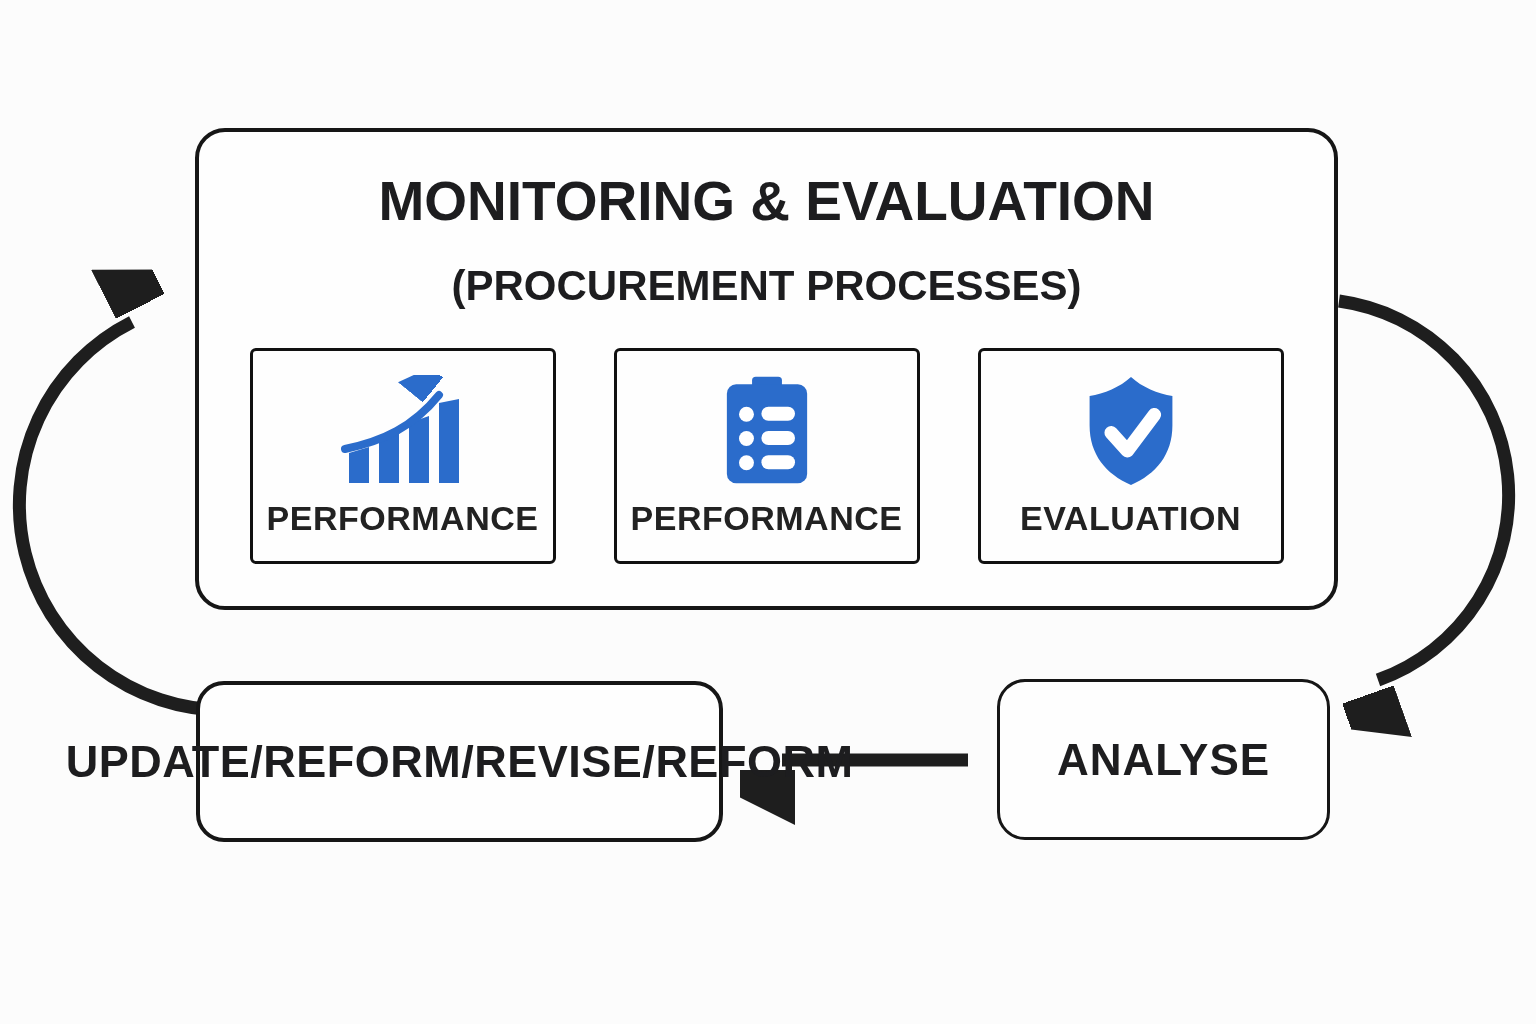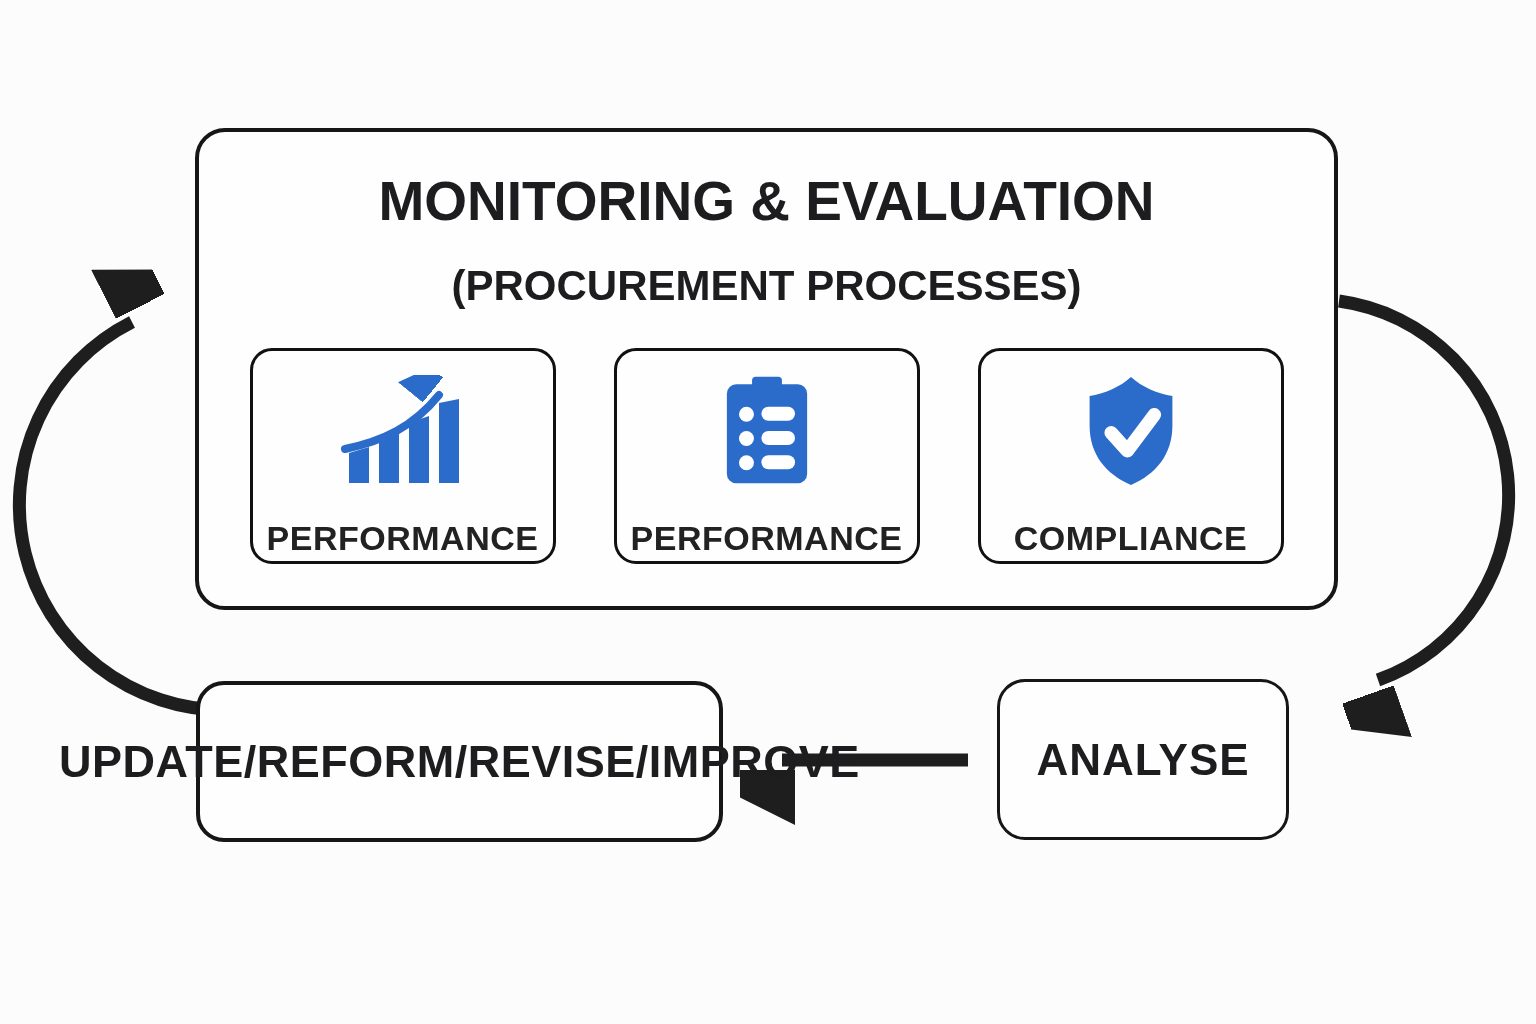--- a/index.html
+++ b/index.html
@@ -26,43 +26,43 @@
     margin:36px 0 0 0;
     font-size:42px;font-weight:700;color:#1d1d1f;
     letter-spacing:0px;line-height:1;
   }
   .cards{
     position:absolute;left:0;right:0;top:216px;
     display:flex;justify-content:center;gap:58px;
   }
   .card{
     width:306px;height:216px;
-    background:#fefefe;border:3px solid #111;border-radius:22px;
+    background:#fefefe;border:3px solid #111;border-radius:6px;
     box-sizing:border-box;
     display:flex;flex-direction:column;align-items:center;justify-content:flex-end;
-    padding-bottom:6px;
+    padding-bottom:26px;
   }
   .card .icon{
     position:absolute;top:24px;height:112px;
     display:flex;align-items:center;justify-content:center;
   }
   .card{position:relative;}
   .card-label{
     font-size:34px;font-weight:700;color:#222;letter-spacing:0.5px;line-height:1;
   }
   .update-box{
     left:196px;top:681px;width:527px;height:161px;
     border-radius:28px;z-index:2;
     display:flex;flex-direction:row;align-items:center;justify-content:center;
   }
   .update-line{
     font-size:45px;font-weight:700;color:#1d1d1f;line-height:1.28;letter-spacing:0.5px;
   }
   .analyse-box{
-    left:997px;top:679px;width:292px;height:161px;
+    left:997px;top:679px;width:333px;height:161px;
     border:3px solid #161616;border-radius:28px;z-index:2;
     display:flex;align-items:center;justify-content:center;
   }
   .analyse-label{
     font-size:44px;font-weight:700;color:#1d1d1f;letter-spacing:1px;
   }
 </style>
 </head>
 <body>
 
@@ -125,28 +125,28 @@
         <span class="card-label">PERFORMANCE</span>
       </div>
 
       <div class="card">
         <span class="icon">
           <svg width="108" height="116" viewBox="0 0 120 128">
             <path fill="#2b6ccb" d="M60 4 C72 15 90 23 106 25 L106 58 C106 90 88 112 60 124 C32 112 14 90 14 58 L14 25 C30 23 48 15 60 4 Z"></path>
             <path d="M38 66 L56 86 L86 46" fill="none" stroke="#ffffff" stroke-width="15" stroke-linecap="round" stroke-linejoin="round"></path>
           </svg>
         </span>
-        <span class="card-label">COMPLIANCE</span>
+        <span class="card-label">EVALUATION</span>
       </div>
 
     </div>
   </section>
 
   <div class="box update-box">
     <span class="update-line">UPDATE/REFORM</span>
-    <span class="update-line">/REVISE/IMPROVE</span>
+    <span class="update-line">/REVISE/REFORM</span>
   </div>
 
   <div class="box analyse-box">
     <span class="analyse-label">ANALYSE</span>
   </div>
 
 </div>
 
 </body></html>

